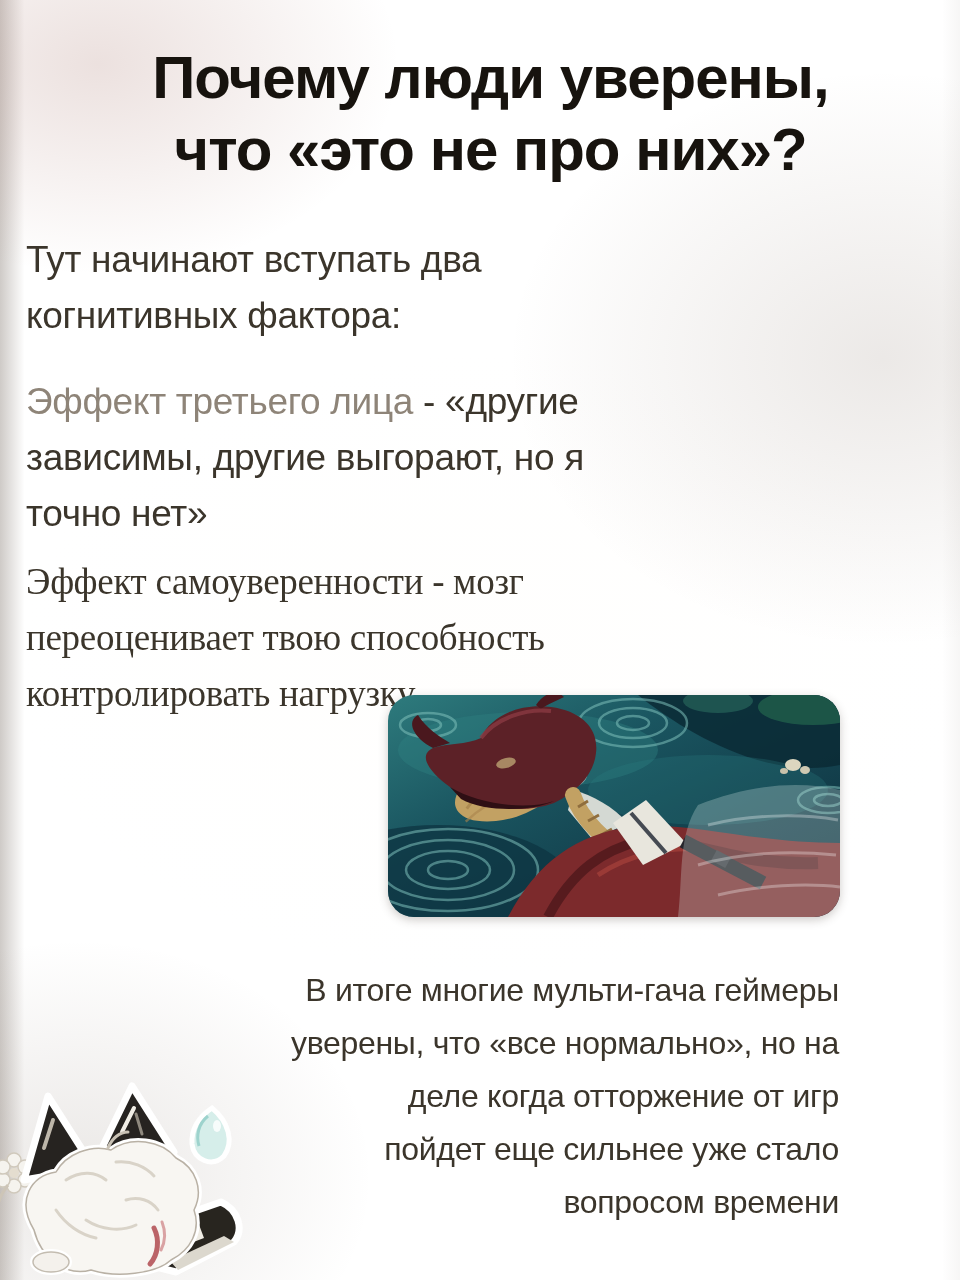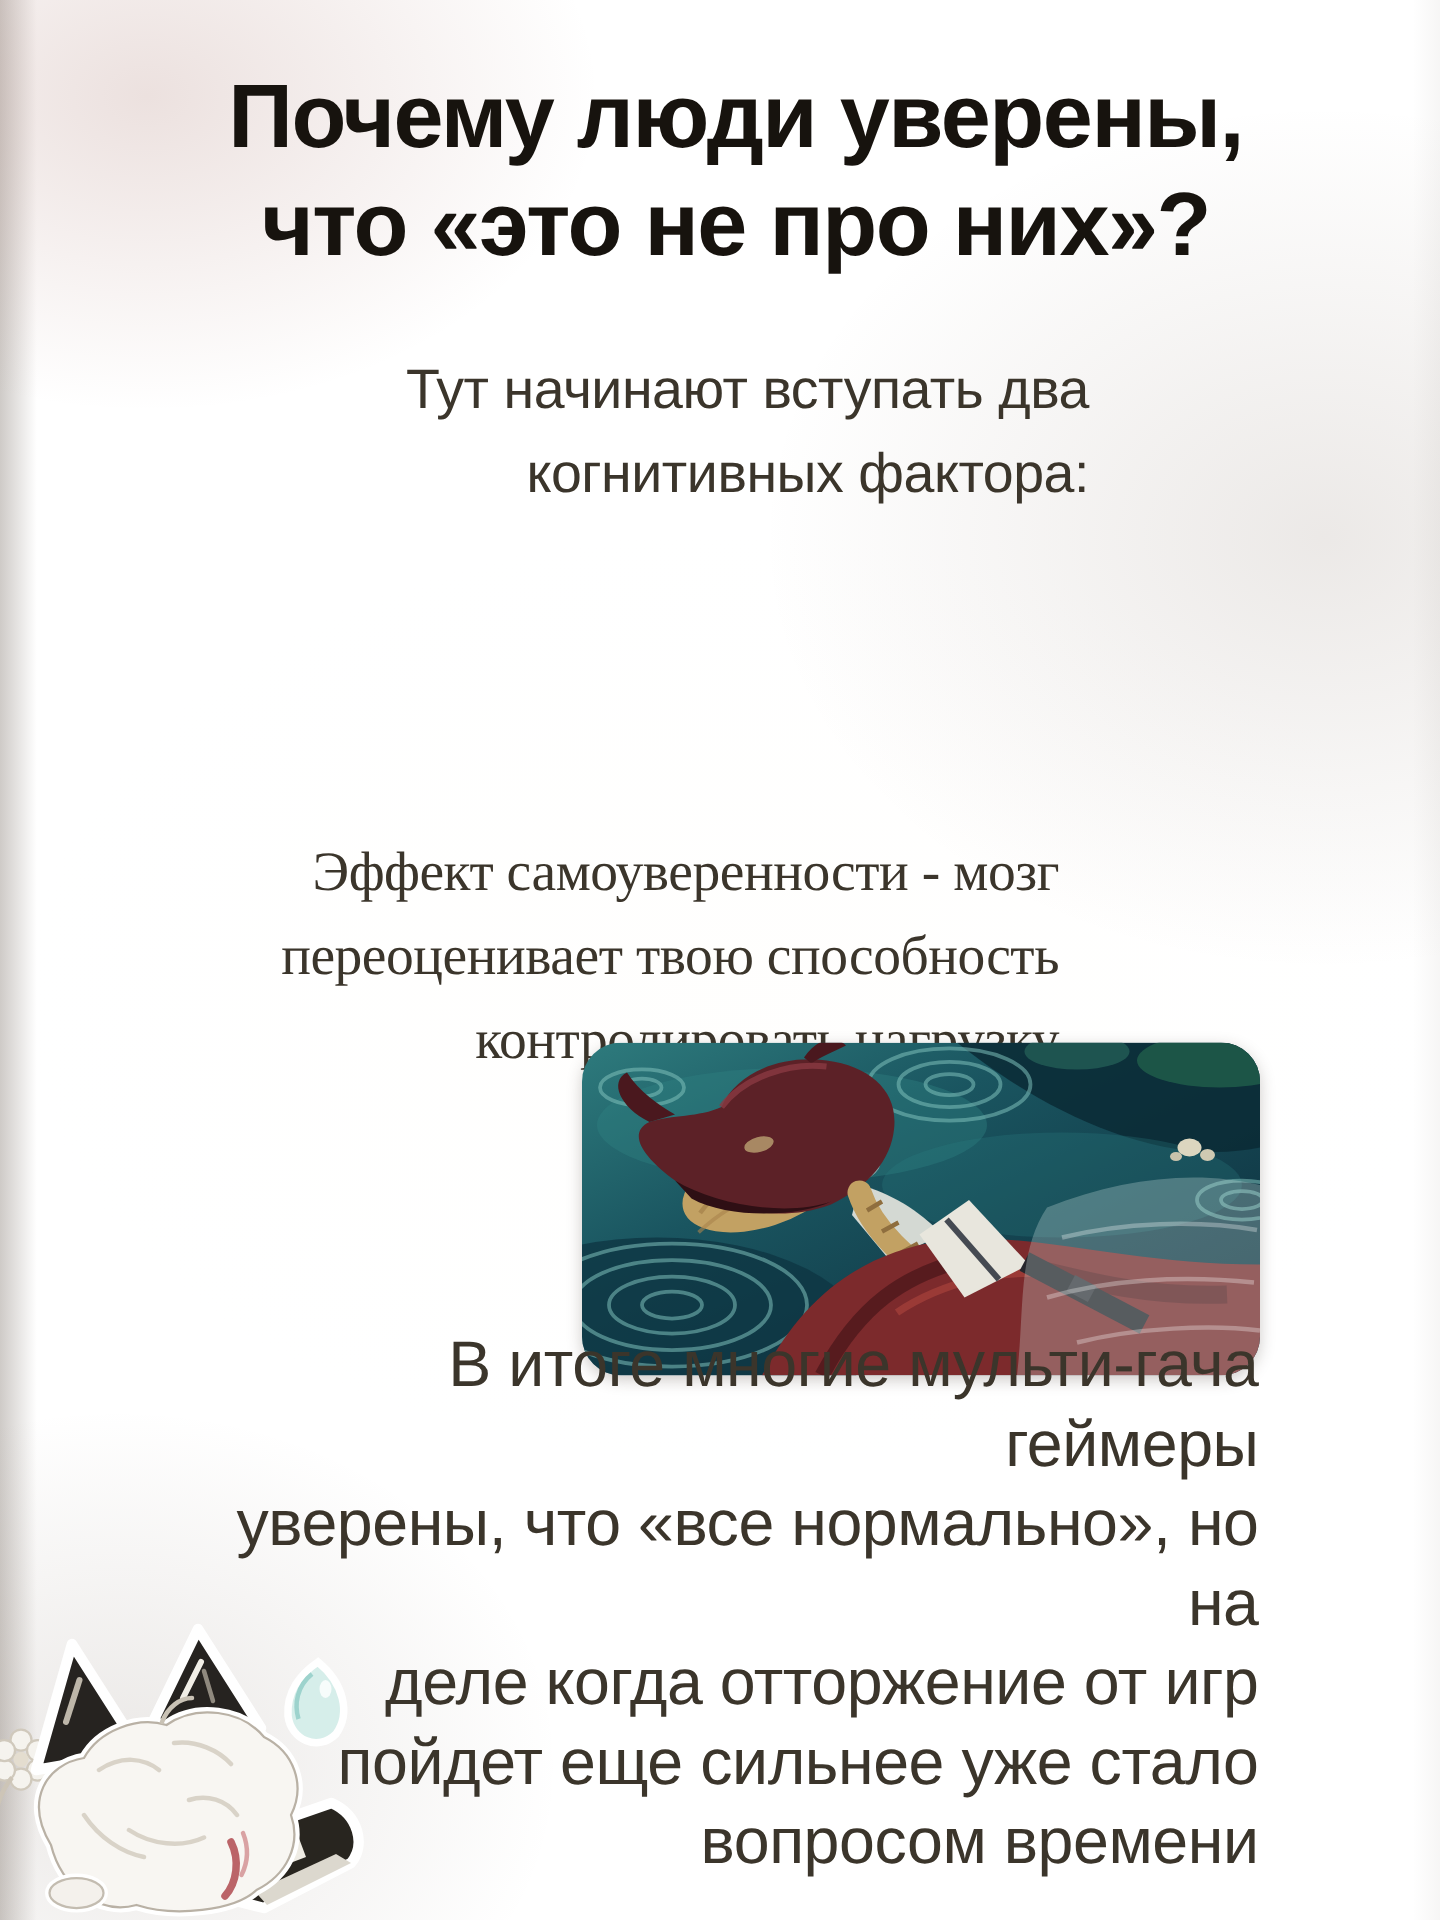--- a/index.html
+++ b/index.html
@@ -37,30 +37,29 @@
     color:#17130e;
     white-space:pre-line;
   }
   .para{
     position:absolute;
     margin:0;
     font-size:37px;line-height:56px;
     color:#3b352b;
     white-space:pre-line;
     letter-spacing:-0.3px;
-    text-align:right;
   }
   .para-intro{left:26px;top:232px;width:700px;}
   .para-factor1{left:26px;top:374px;width:680px;}
   .para-factor2{left:26px;top:554px;width:680px;font-family:Liberation Serif, serif;}
   .muted{color:#8e8478;}
   .para-outro{
-    left:150px;right:142px;top:884px;
+    left:150px;right:142px;top:964px;
     text-align:right;
-    font-size:43px;line-height:53px;
+    font-size:32px;line-height:53px;
   }
   .artwork{
     position:absolute;left:388px;top:695px;width:452px;height:222px;
     border-radius:26px;overflow:hidden;
     box-shadow:0 3px 10px rgba(60,48,38,.25);
   }
   .artwork svg{display:block;}
   .mascot{
     position:absolute;left:-4px;bottom:0;width:252px;height:200px;
     pointer-events:none;
@@ -88,20 +87,23 @@
     <rect width="960" height="1280" filter="url(#grain)" opacity="0.28"></rect>
   </svg>
   <div class="tint-layer"></div>
 
   <h1 class="title">Почему люди уверены,
 что «это не про них»?</h1>
 
   <p class="para para-intro">Тут начинают вступать два
 когнитивных фактора:</p>
 
+  <p class="para para-factor1"><span class="muted">Эффект третьего лица</span><span> - «другие
+зависимы, другие выгорают, но я
+точно нет»</span></p>
 
   <p class="para para-factor2">Эффект самоуверенности - мозг
 переоценивает твою способность
 контролировать нагрузку</p>
 
   <div class="artwork">
     <svg width="452" height="222" viewBox="0 0 452 222" xmlns="http://www.w3.org/2000/svg" aria-hidden="true">
       <defs>
         <linearGradient id="wg" x1="0" y1="0" x2="1" y2="1">
           <stop offset="0" stop-color="#2e7b7d"></stop>

